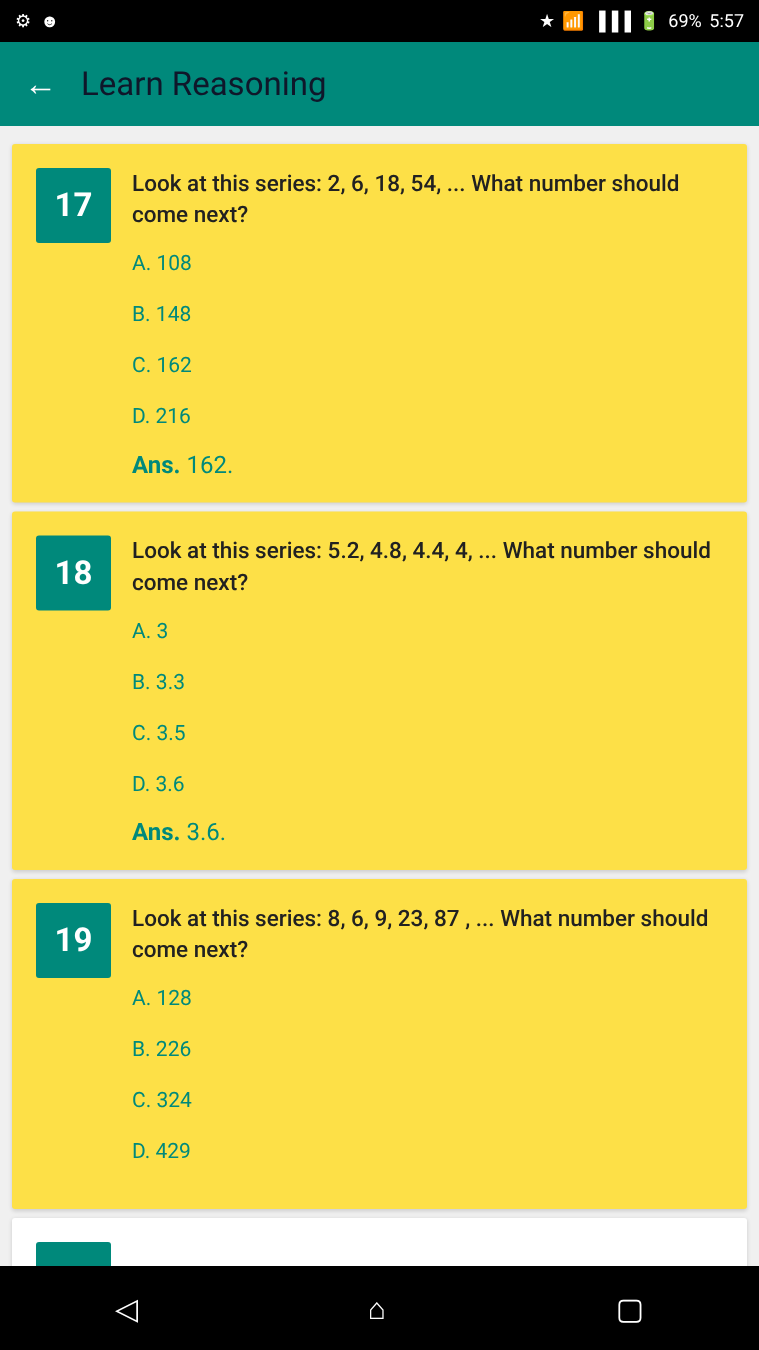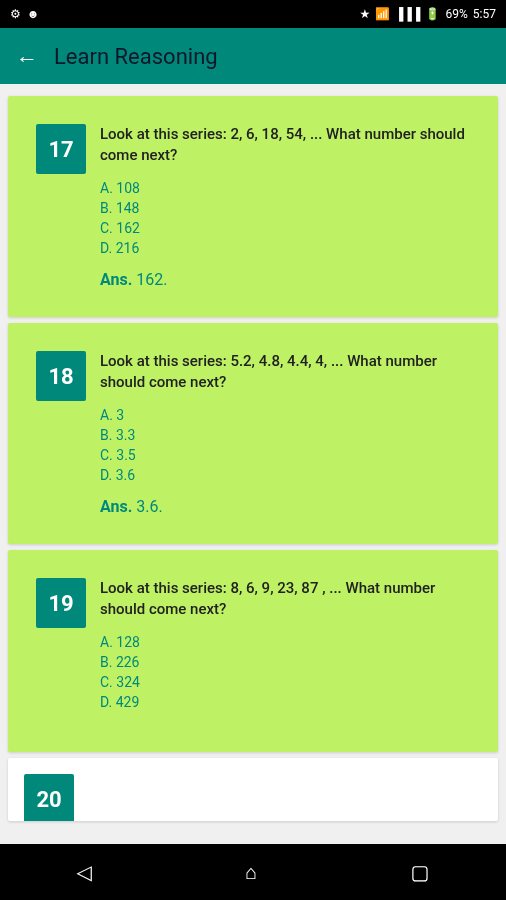--- a/index.html
+++ b/index.html
@@ -52,25 +52,25 @@
     
     .content {
       flex: 1;
       overflow-y: auto;
       background: #f0f0f0;
       padding: 6px 0;
     }
 
     
     .question-card {
-      background: #bef264;
+      background: #fde047;
       margin: 6px 8px;
       border-radius: 2px;
       box-shadow: 0 1px 3px rgba(0,0,0,0.15);
-      padding: 28px;
+      padding: 16px;
       display: flex;
       gap: 14px;
       justify-content: space-between;
     }
     .question-number-box {
       background: #00897B;
       color: #fff;
       font-size: 22px;
       font-weight: bold;
       width: 50px;
@@ -87,21 +87,21 @@
     .question-text {
       font-size: 15px;
       color: #212121;
       font-weight: 500;
       line-height: 1.4;
       margin-bottom: 14px;
     }
     .options {
       display: flex;
       flex-direction: column;
-      gap: 4px;
+      gap: 18px;
       margin-bottom: 14px;
     }
     .option {
       font-size: 14px;
       color: #00897B;
     }
     .answer {
       font-size: 16px;
       color: #00897B;
     }

